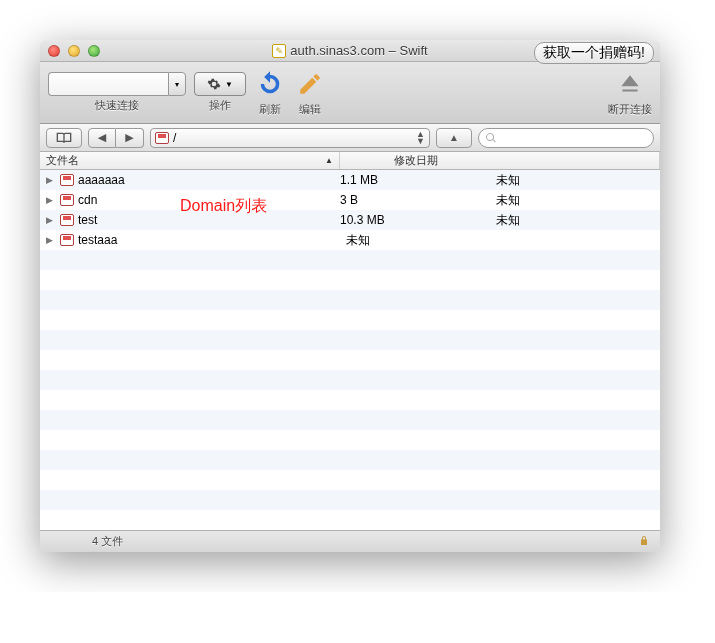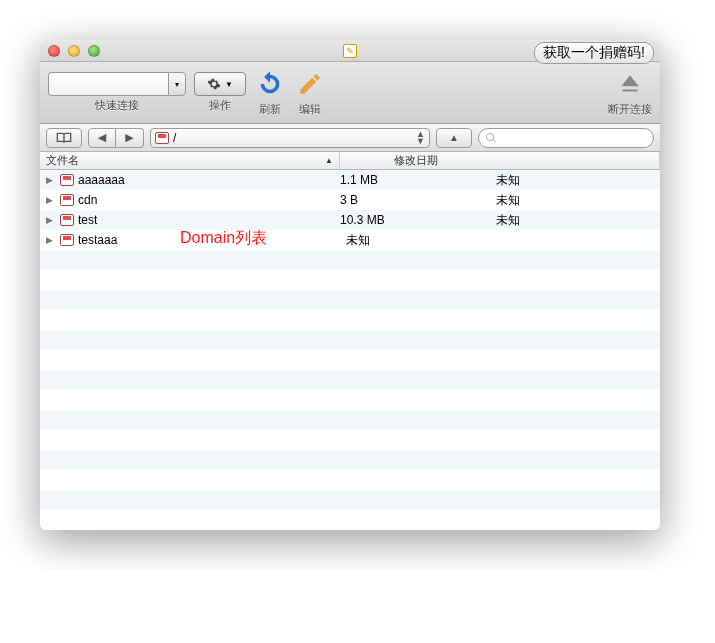--- a/index.html
+++ b/index.html
@@ -115,21 +115,20 @@
 .filelist { background:#fff; height:360px; position:relative;}
 .row { height:20px; display:flex; align-items:center; font-size:12px; }
 .row:nth-child(even){ background:#f3f6fa; }
 .row .c-name { flex:0 0 300px; display:flex; align-items:center; gap:4px; padding-left:6px;}
 .row .c-size { flex:0 0 150px; padding-right:8px;}
 .row .c-date { flex:1; padding-left:6px;}
 .disclose { font-size:9px; color:#777; width:10px;}
 .annotation {
   position:absolute; left:140px; top:26px; color:#ff1a1a; font-size:16px; font-weight:400;
   pointer-events:none;
-  margin-top:32px;
 }
 .statusbar {
   height:22px; background:linear-gradient(#e8e8e8,#d7d7d7);
   border-top:1px solid #b0b0b0; display:flex; align-items:center; font-size:11px; color:#444;
   padding: 0 10px;
 }
 .statusbar .count { margin-left:42px; text-shadow:0 1px 0 #fff;}
 .statusbar .lock { margin-left:auto; }
 .lock svg { width:12px; height:12px; }
 </style>
@@ -139,20 +138,21 @@
 <div class="window">
 
   <div class="titlebar">
     <div class="traffic">
       <div class="tl-btn tl-close"></div>
       <div class="tl-btn tl-min"></div>
       <div class="tl-btn tl-max"></div>
     </div>
     <div class="title-center">
       <span class="title-icon">✎</span>
+      <span>auth.sinas3.com – Swift</span>
     </div>
     <button class="donation-btn">获取一个捐赠码!</button>
   </div>
 
   <div class="toolbar">
     <div class="tool-item">
       <div class="combo">
         <input type="text" style="">
         <div class="combo-arrow">▾</div>
       </div>
@@ -283,14 +283,22 @@
       <div class="row"></div>
       <div class="row"></div>
       <div class="row"></div>
       <div class="row"></div>
       <div class="row"></div>
       <div class="row"></div>
       <div class="row"></div>
       <div class="row"></div>
     </div>
 
+  <div class="statusbar">
+    <span class="count">4 文件</span>
+    <span class="lock">
+      <svg viewBox="0 0 24 24">
+          <path fill="#c89b3c" d="M12 2a4 4 0 00-4 4v3H6v11h12V9h-2V6a4 4 0 00-4-4zm0 2a2 2 0 012 2v3h-4V6a2 2 0 012-2z"></path>
+        </svg>
+    </span>
+  </div>
 
 </div>
 
 </body></html>

